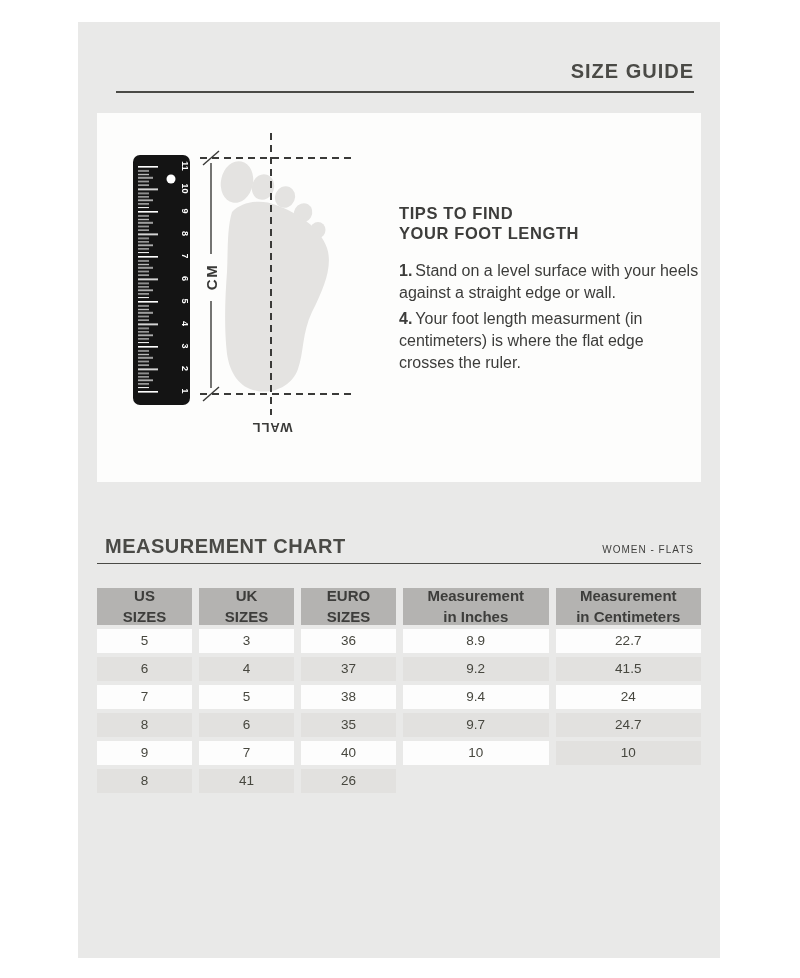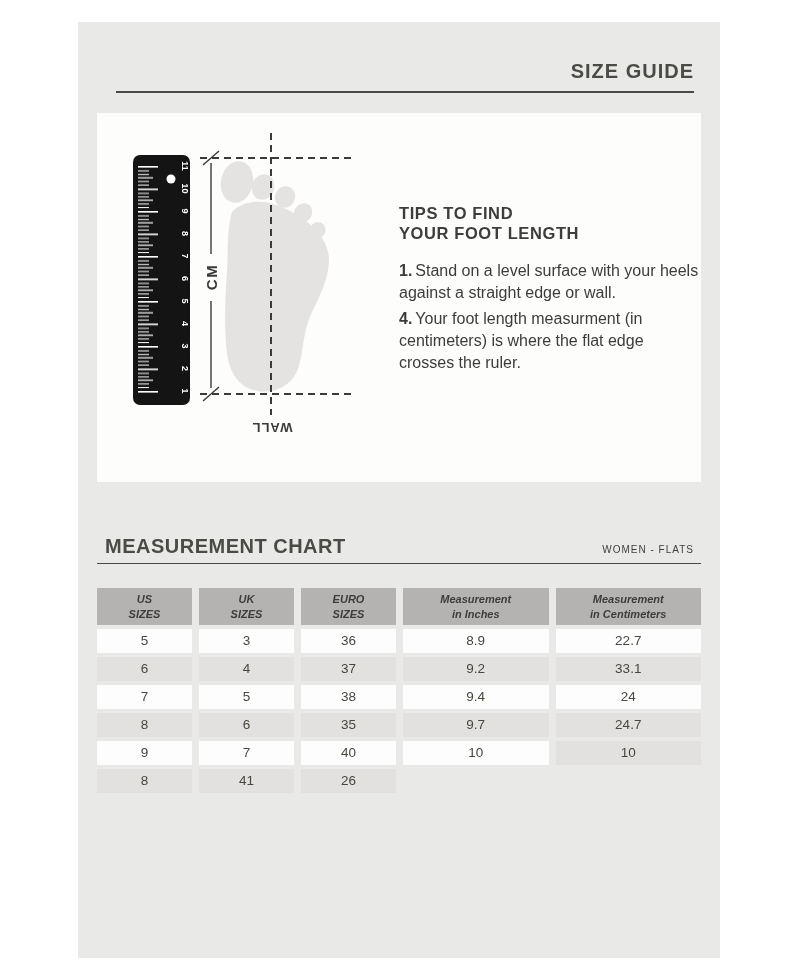--- a/index.html
+++ b/index.html
@@ -43,21 +43,21 @@
   .chart-category{font-size:10px;font-weight:400;letter-spacing:1px;color:#3f3f3d;}
 
   .size-table{
     margin-top:24px;display:grid;
     grid-template-columns:95px 95px 95px 145.5px 145.5px;
     column-gap:7px;row-gap:4px;
   }
   .th{
     background:#b4b3b1;height:37px;display:flex;flex-direction:column;
     align-items:center;justify-content:center;text-align:center;
-    font-size:11px;line-height:1.35;font-weight:700;color:#3d3d3b;font-style:italic;
+    font-size:15px;line-height:1.35;font-weight:700;color:#3d3d3b;
   }
   .td{
     height:24px;line-height:24px;text-align:center;font-size:13.5px;color:#47473f;
   }
   .td.r-odd{background:#fdfdfd;}
   .td.r-even{background:#e2e1df;}
 </style>
 </head>
 <body>
 
@@ -171,21 +171,21 @@
     <div class="td r-odd">5</div>
     <div class="td r-odd">3</div>
     <div class="td r-odd">36</div>
     <div class="td r-odd">8.9</div>
     <div class="td r-odd">22.7</div>
 
     <div class="td r-even">6</div>
     <div class="td r-even">4</div>
     <div class="td r-even">37</div>
     <div class="td r-even">9.2</div>
-    <div class="td r-even">33.1</div>
+    <div class="td r-even">41.5</div>
 
     <div class="td r-odd">7</div>
     <div class="td r-odd">5</div>
     <div class="td r-odd">38</div>
     <div class="td r-odd">9.4</div>
     <div class="td r-odd">24</div>
 
     <div class="td r-even">8</div>
     <div class="td r-even">6</div>
     <div class="td r-even">35</div>

